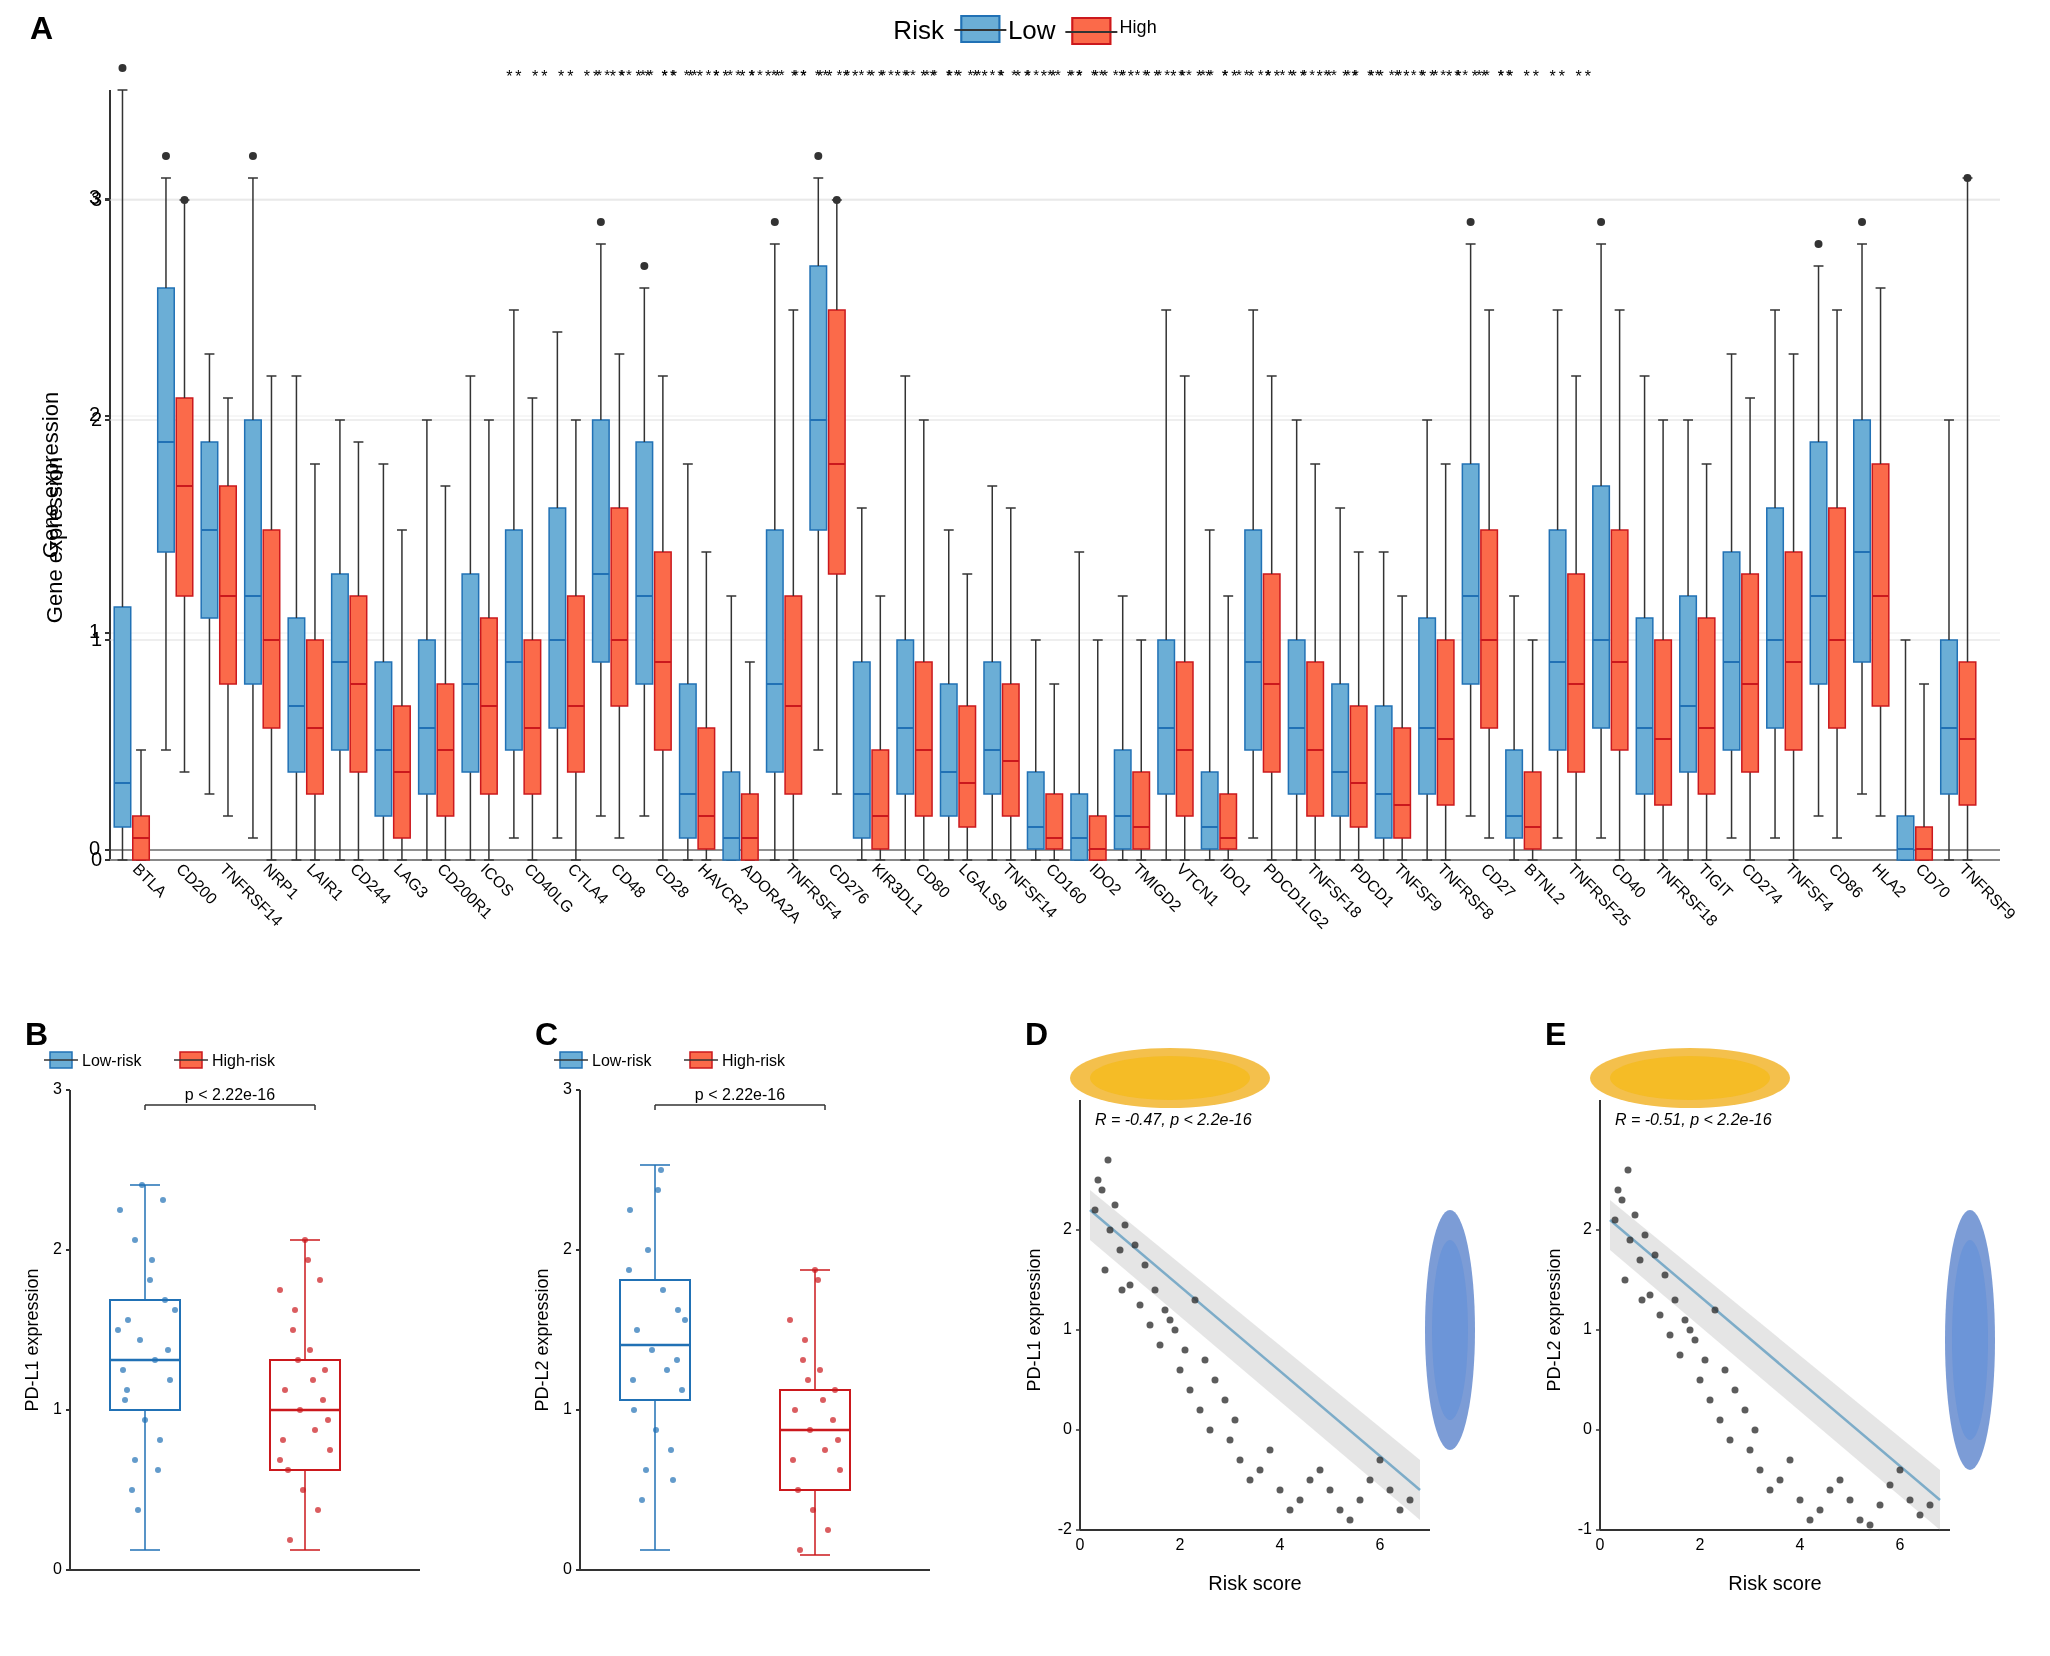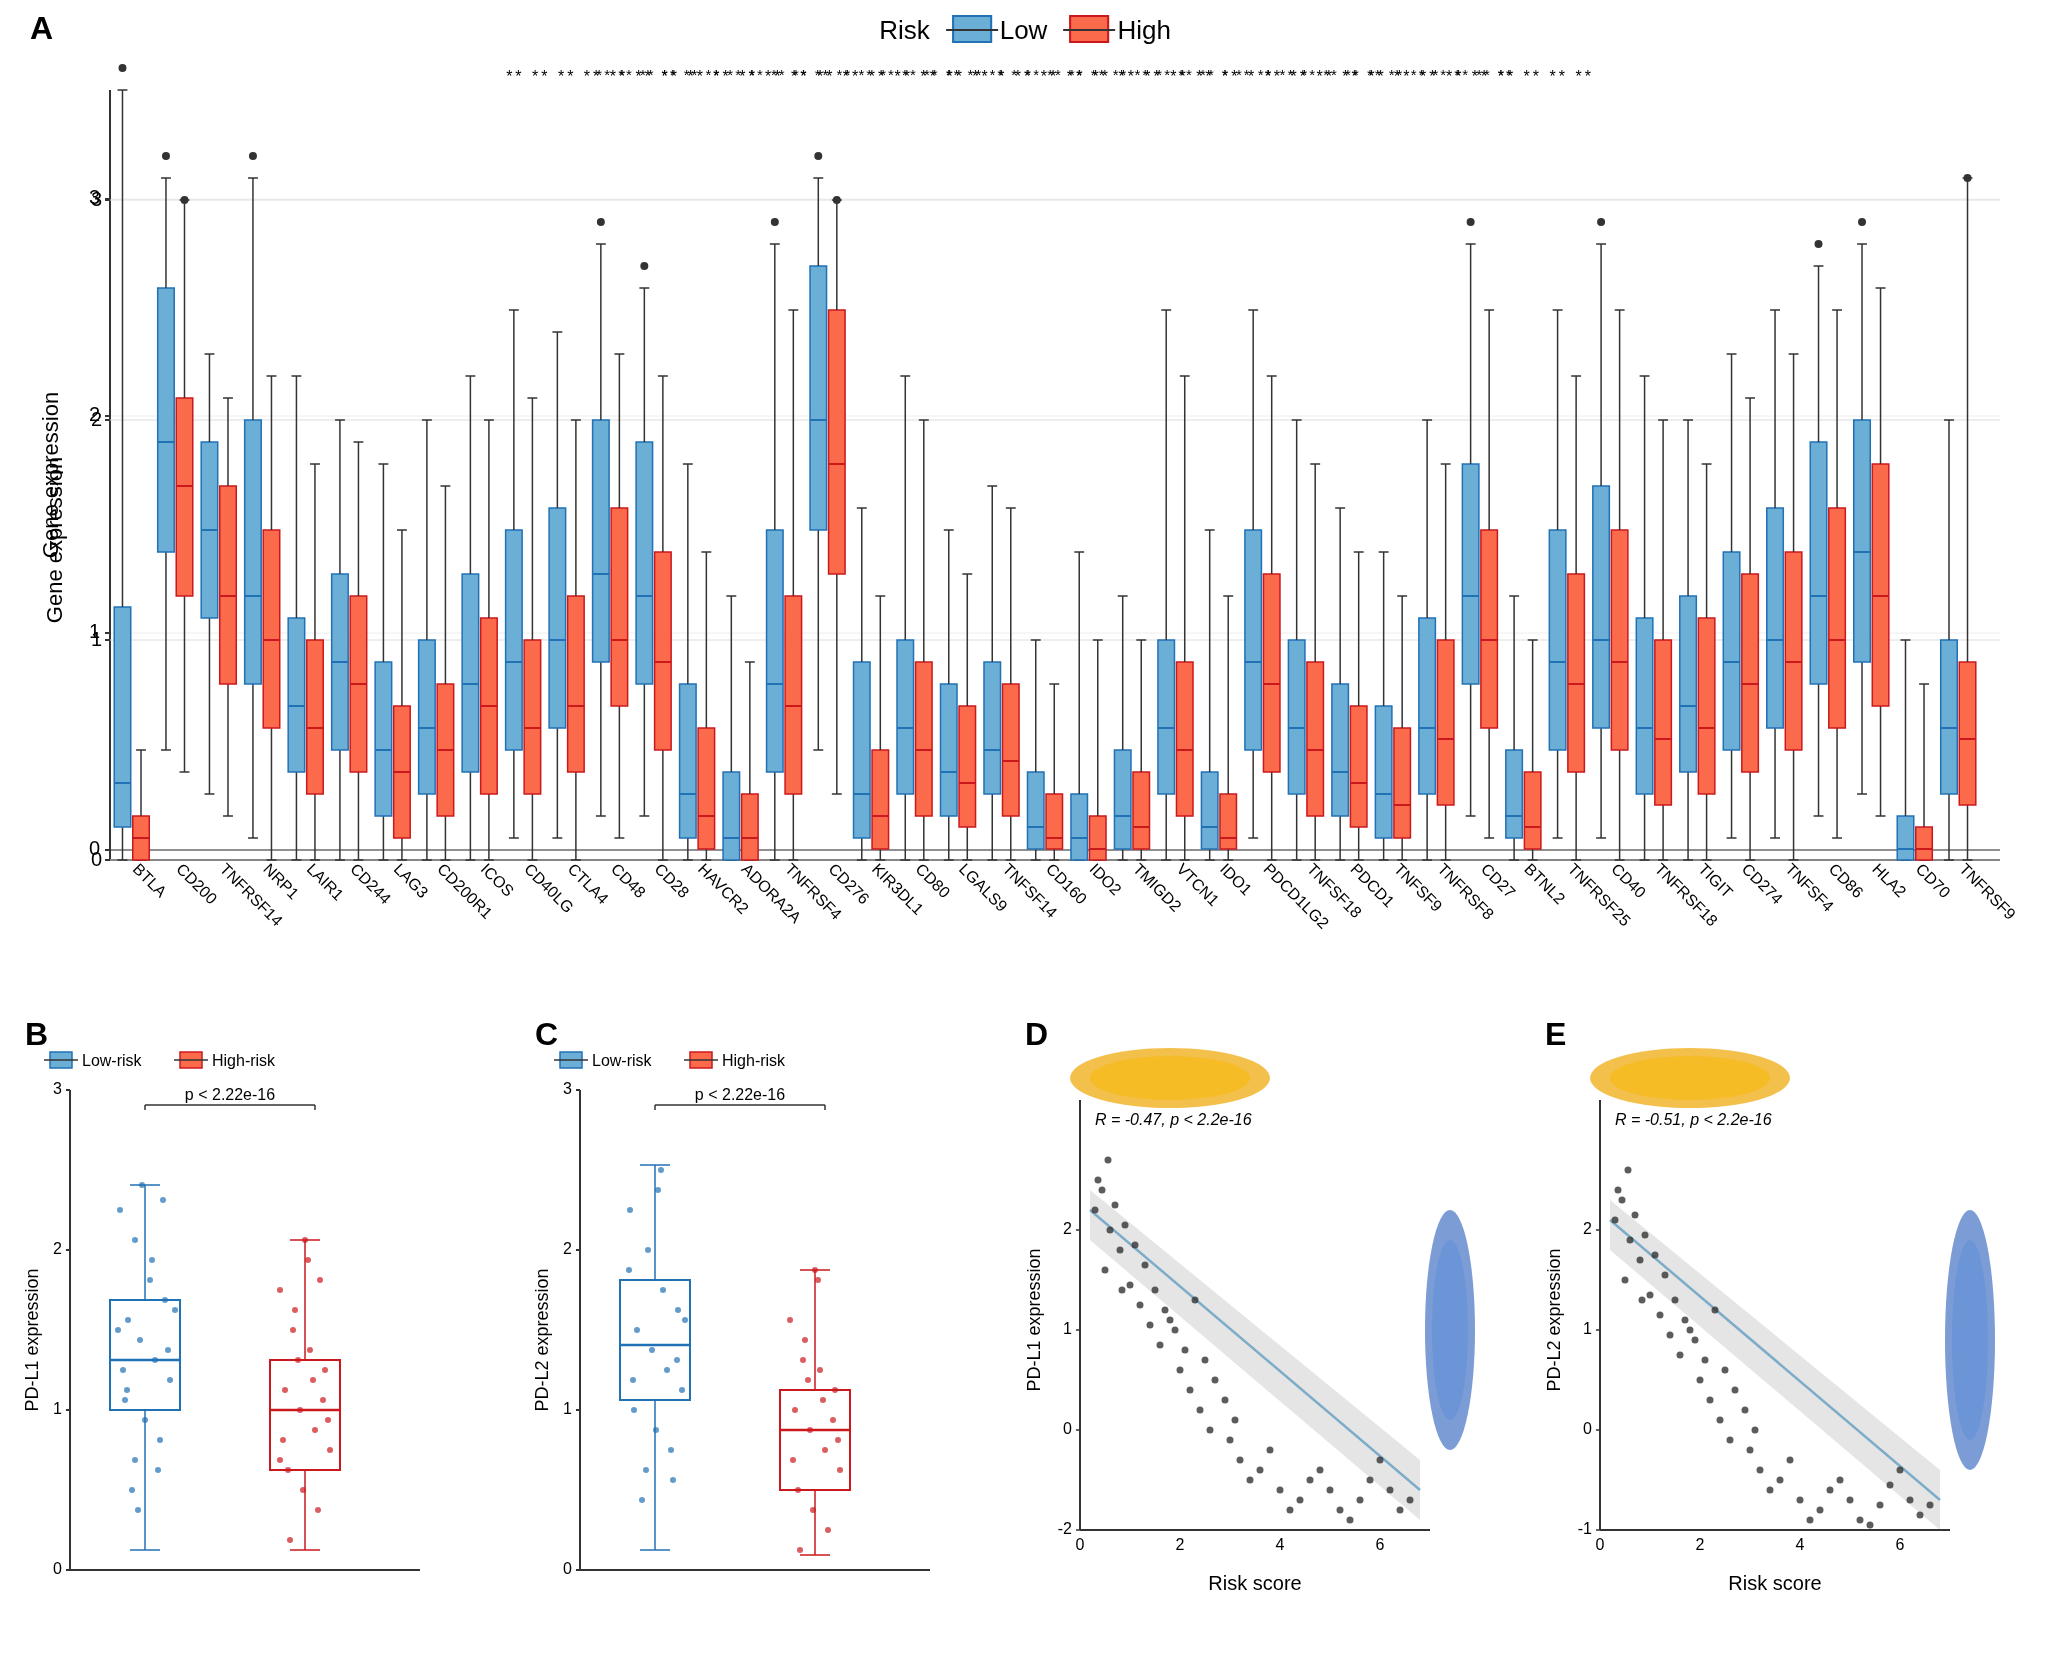--- a/index.html
+++ b/index.html
@@ -36,21 +36,21 @@
       font-weight: bold;
     }
 
     .panel-a-legend {
       position: absolute;
       top: 5px;
       left: 50%;
       transform: translateX(-50%);
       display: flex;
       align-items: center;
-      gap: 22px;
+      gap: 16px;
       font-size: 26px;
     }
 
     .legend-box {
       display: inline-flex;
       gap: 8px;
     }
 
     .legend-rect {
       width: 40px;
@@ -113,21 +113,21 @@
     <span class="panel-label">A</span>
 
     <div class="panel-a-legend">
       <span style="font-size:26px;">Risk</span>
       <div class="legend-box">
         <div class="legend-rect blue"></div>
         <span style="font-size:26px;">Low</span>
       </div>
       <div class="legend-box">
         <div class="legend-rect red"></div>
-        <span style="font-size:26px;">High</span>
+        <span style="font-size:18px;">High</span>
       </div>
     </div>
 
     <svg width="1980" height="960" style="position:absolute;top:50px;left:10px;">
 
       <text x="22" y="480" transform="rotate(-90,22,480)" text-anchor="middle" font-size="22">Gene expression</text>
 
       <line x1="70" y1="790" x2="1960" y2="790" stroke="#ccc" stroke-width="1"></line>
       <line x1="70" y1="30" x2="70" y2="790" stroke="#333" stroke-width="2"></line>
       <line x1="70" y1="790" x2="1960" y2="790" stroke="#333" stroke-width="2"></line>

